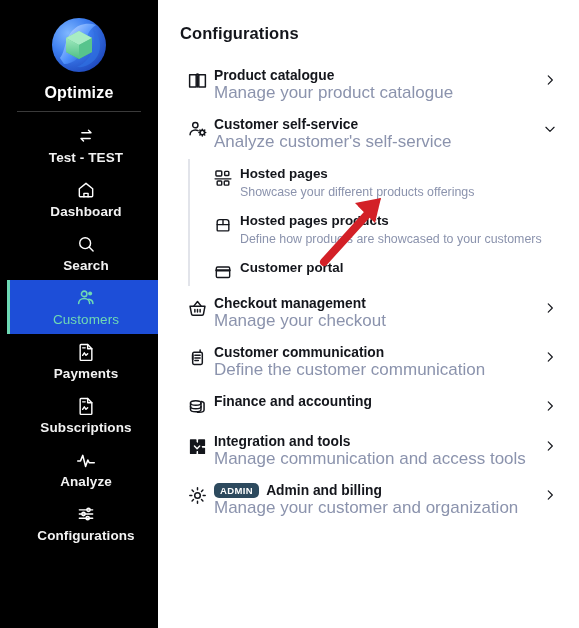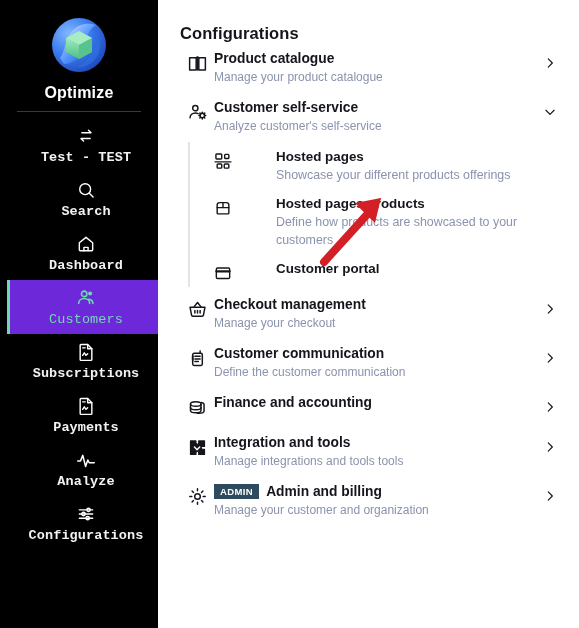--- a/index.html
+++ b/index.html
@@ -22,94 +22,94 @@
   }
   .brand { padding-top: 12px; display: flex; flex-direction: column; align-items: center; }
   .logo-wrap { width: 66px; height: 66px; position: relative; }
   .brand-name {
     margin-top: 6px;
     color: #ffffff; font-size: 16px; font-weight: 600; letter-spacing: .2px;
   }
   .divider {
     width: 124px; height: 1px; background: #3a3a3a; margin: 9px 0 0 0;
   }
-  .nav { width: 144px; margin-top: 6px; font-family: Liberation Mono, monospace; }
+  .nav { width: 144px; margin-top: 6px; }
   .nav-item {
     width: 158px;
     display: flex; flex-direction: column; align-items: center; justify-content: center;
     padding: 7px 0 7px 0;
     position: relative;
     cursor: pointer;
   }
   .nav-item .nav-icon { height: 22px; display: flex; align-items: center; justify-content: center; }
   .nav-item .nav-label {
     margin-top: 3px;
     color: #f2f2f2; font-size: 13.5px; font-weight: 600; letter-spacing: .1px;
   }
-  .nav-item.active { background: #6d28d9; }
+  .nav-item.active { background: #1d4ed8; }
   .nav-item.active::before {
     content: ""; position: absolute; left: 0; top: 0; bottom: 0;
     width: 3px; background: #6fd9b4;
   }
   .nav-item.active .nav-label { color: #6fd9b4; font-weight: 500; }
   .nav-item.active .nav-icon svg { stroke: #6fd9b4; }
   .nav-icon svg { stroke: #ffffff; fill: none; stroke-width: 1.7; stroke-linecap: round; stroke-linejoin: round; }
 
   
   .main {
     flex: 1 1 auto; height: 628px; background: #ffffff;
     position: relative; padding: 0 18px 0 22px; overflow: hidden;
   }
   .page-title {
     font-size: 16.5px; font-weight: 700; color: #14161c;
     margin: 24px 0 0 0; letter-spacing: .1px;
   }
-  .list { position: relative; }
+  .list { margin-top: 17px; position: relative; }
 
   .row {
     display: flex; align-items: flex-start;
     padding: 7px 0 7px 0;
     position: relative; cursor: pointer; min-height: 40px;
   }
   .row-icon {
     flex: 0 0 34px; width: 34px;
     display: flex; align-items: center; justify-content: center;
     padding-top: 3px;
   }
   .row-icon svg { stroke: #14161c; fill: none; stroke-width: 1.7; stroke-linecap: round; stroke-linejoin: round; }
   .row-text { flex: 1 1 auto; min-width: 0; padding-right: 8px; }
   .row-title {
     font-size: 13.8px; font-weight: 700; color: #14161c; line-height: 17px;
     display: flex; align-items: center; gap: 7px; flex-wrap: wrap;
   }
   .row-sub {
-    font-size: 12px; color: #8b93ad; line-height: 16px; margin-top: 1px;
+    font-size: 17px; color: #8b93ad; line-height: 16px; margin-top: 1px;
   }
   .row-chev {
     flex: 0 0 22px; display: flex; align-items: center; justify-content: center;
     padding-top: 6px;
   }
   .row-chev svg { stroke: #14161c; fill: none; stroke-width: 2; stroke-linecap: round; stroke-linejoin: round; }
 
   
   .subgroup { position: relative; padding-left: 26px; margin-top: 1px; }
   .subgroup::before {
     content: ""; position: absolute; left: 8px; top: 0; bottom: 2px;
     width: 1.5px; background: #e2e4ea;
   }
-  .sub-row { display: flex; align-items: flex-start; padding: 6px 0; cursor: pointer; gap: 36px; }
+  .sub-row { display: flex; align-items: flex-start; padding: 6px 0; cursor: pointer; }
   .sub-row .row-icon { flex: 0 0 34px; }
   .sub-row .row-title { font-size: 13.4px; font-weight: 700; }
   .sub-row .row-sub { font-size: 12.4px; }
 
   .badge {
     display: inline-block;
     background: #2d4a5e; color: #ffffff;
     font-size: 9.5px; font-weight: 700; letter-spacing: .4px;
-    padding: 2.5px 6px 2.5px 6px; border-radius: 0; line-height: 1;
+    padding: 2.5px 6px 2.5px 6px; border-radius: 5px; line-height: 1;
     vertical-align: middle;
   }
 
   .arrow-overlay {
     position: absolute; left: 0; top: 0; width: 579px; height: 628px;
     pointer-events: none;
   }
 </style>
 </head>
 <body>
@@ -165,35 +165,35 @@
             <path d="M7 8h11l-3-3"></path>
               <path d="M17 15H6l3 3"></path>
           </svg>
         </span>
         <span class="nav-label">Test - TEST</span>
       </div>
 
       <div class="nav-item">
         <span class="nav-icon">
           <svg width="20" height="20" viewBox="0 0 24 24">
+            <path d="M4 10.5L12 4l8 6.5V19a1 1 0 0 1-1 1H5a1 1 0 0 1-1-1z"></path>
+            <path d="M9.5 20v-4h5v4"></path>
+          </svg>
+        </span>
+        <span class="nav-label">Dashboard</span>
+      </div>
+
+      <div class="nav-item">
+        <span class="nav-icon">
+          <svg width="20" height="20" viewBox="0 0 24 24">
             <circle cx="11" cy="11" r="6.5"></circle>
               <path d="M16 16l4.5 4.5"></path>
           </svg>
         </span>
         <span class="nav-label">Search</span>
-      </div>
-
-      <div class="nav-item">
-        <span class="nav-icon">
-          <svg width="20" height="20" viewBox="0 0 24 24">
-            <path d="M4 10.5L12 4l8 6.5V19a1 1 0 0 1-1 1H5a1 1 0 0 1-1-1z"></path>
-            <path d="M9.5 20v-4h5v4"></path>
-          </svg>
-        </span>
-        <span class="nav-label">Dashboard</span>
       </div>
 
       <div class="nav-item active">
         <span class="nav-icon">
           <svg width="22" height="22" viewBox="0 0 24 24">
             <circle cx="10" cy="7.5" r="3"></circle>
             <path d="M4 18c0-3.3 2.7-5.5 6-5.5s6 2.2 6 5.5"></path>
             <circle cx="16.5" cy="7" r="2.2" fill="#6fd9b4" stroke="none"></circle>
             <path d="M15 13.5c2.6.3 4.5 2.1 4.5 4.5" stroke="#6fd9b4"></path>
           </svg>
@@ -203,33 +203,33 @@
 
       <div class="nav-item">
         <span class="nav-icon">
           <svg width="20" height="20" viewBox="0 0 24 24">
             <path d="M6 3h8l5 5v13a1 1 0 0 1-1 1H6a1 1 0 0 1-1-1V4a1 1 0 0 1 1-1z"></path>
             <path d="M14 3v5h5"></path>
               <path d="M8 7h3"></path>
               <path d="M8 16l2-3 2 3 2-2"></path>
           </svg>
         </span>
-        <span class="nav-label">Subscriptions</span>
+        <span class="nav-label">Payments</span>
       </div>
 
       <div class="nav-item">
         <span class="nav-icon">
           <svg width="20" height="20" viewBox="0 0 24 24">
             <path d="M6 3h8l5 5v13a1 1 0 0 1-1 1H6a1 1 0 0 1-1-1V4a1 1 0 0 1 1-1z"></path>
             <path d="M14 3v5h5"></path>
               <path d="M8 7h3"></path>
               <path d="M8 16l2-3 2 3 2-2"></path>
           </svg>
         </span>
-        <span class="nav-label">Payments</span>
+        <span class="nav-label">Subscriptions</span>
       </div>
 
       <div class="nav-item">
         <span class="nav-icon">
           <svg width="22" height="22" viewBox="0 0 24 24">
             <path d="M3 13h3l2.5-6 3 12 2.5-7 1.5 3h5.5"></path>
           </svg>
         </span>
         <span class="nav-label">Analyze</span>
       </div>
@@ -421,21 +421,21 @@
         <span class="row-icon">
           <svg width="21" height="21" viewBox="0 0 24 24">
             <path d="M4 4.5h6.2v2.2a1.6 1.6 0 0 0 3.2 0V4.5H20v6.3h-2.3a1.6 1.6 0 0 0 0 3.2H20V20h-6.6v-2.1a1.6 1.6 0 0 0-3.2 0V20H4z" fill="#14161c" stroke="#14161c" stroke-width="1.4"></path>
             <path d="M8.5 11.5l3 3 3-3" stroke="#ffffff" stroke-width="1.6" fill="none"></path>
           </svg>
         </span>
         <span class="row-text">
           <span class="row-title">
             <span>Integration and tools</span>
           </span>
-          <span class="row-sub">Manage integrations and tools tools</span>
+          <span class="row-sub">Manage communication and access tools</span>
         </span>
         <span class="row-chev">
           <svg width="14" height="14" viewBox="0 0 24 24">
               <path d="M9 5l7 7-7 7"></path>
             </svg>
         </span>
       </div>
 
       <div class="row">
         <span class="row-icon">

